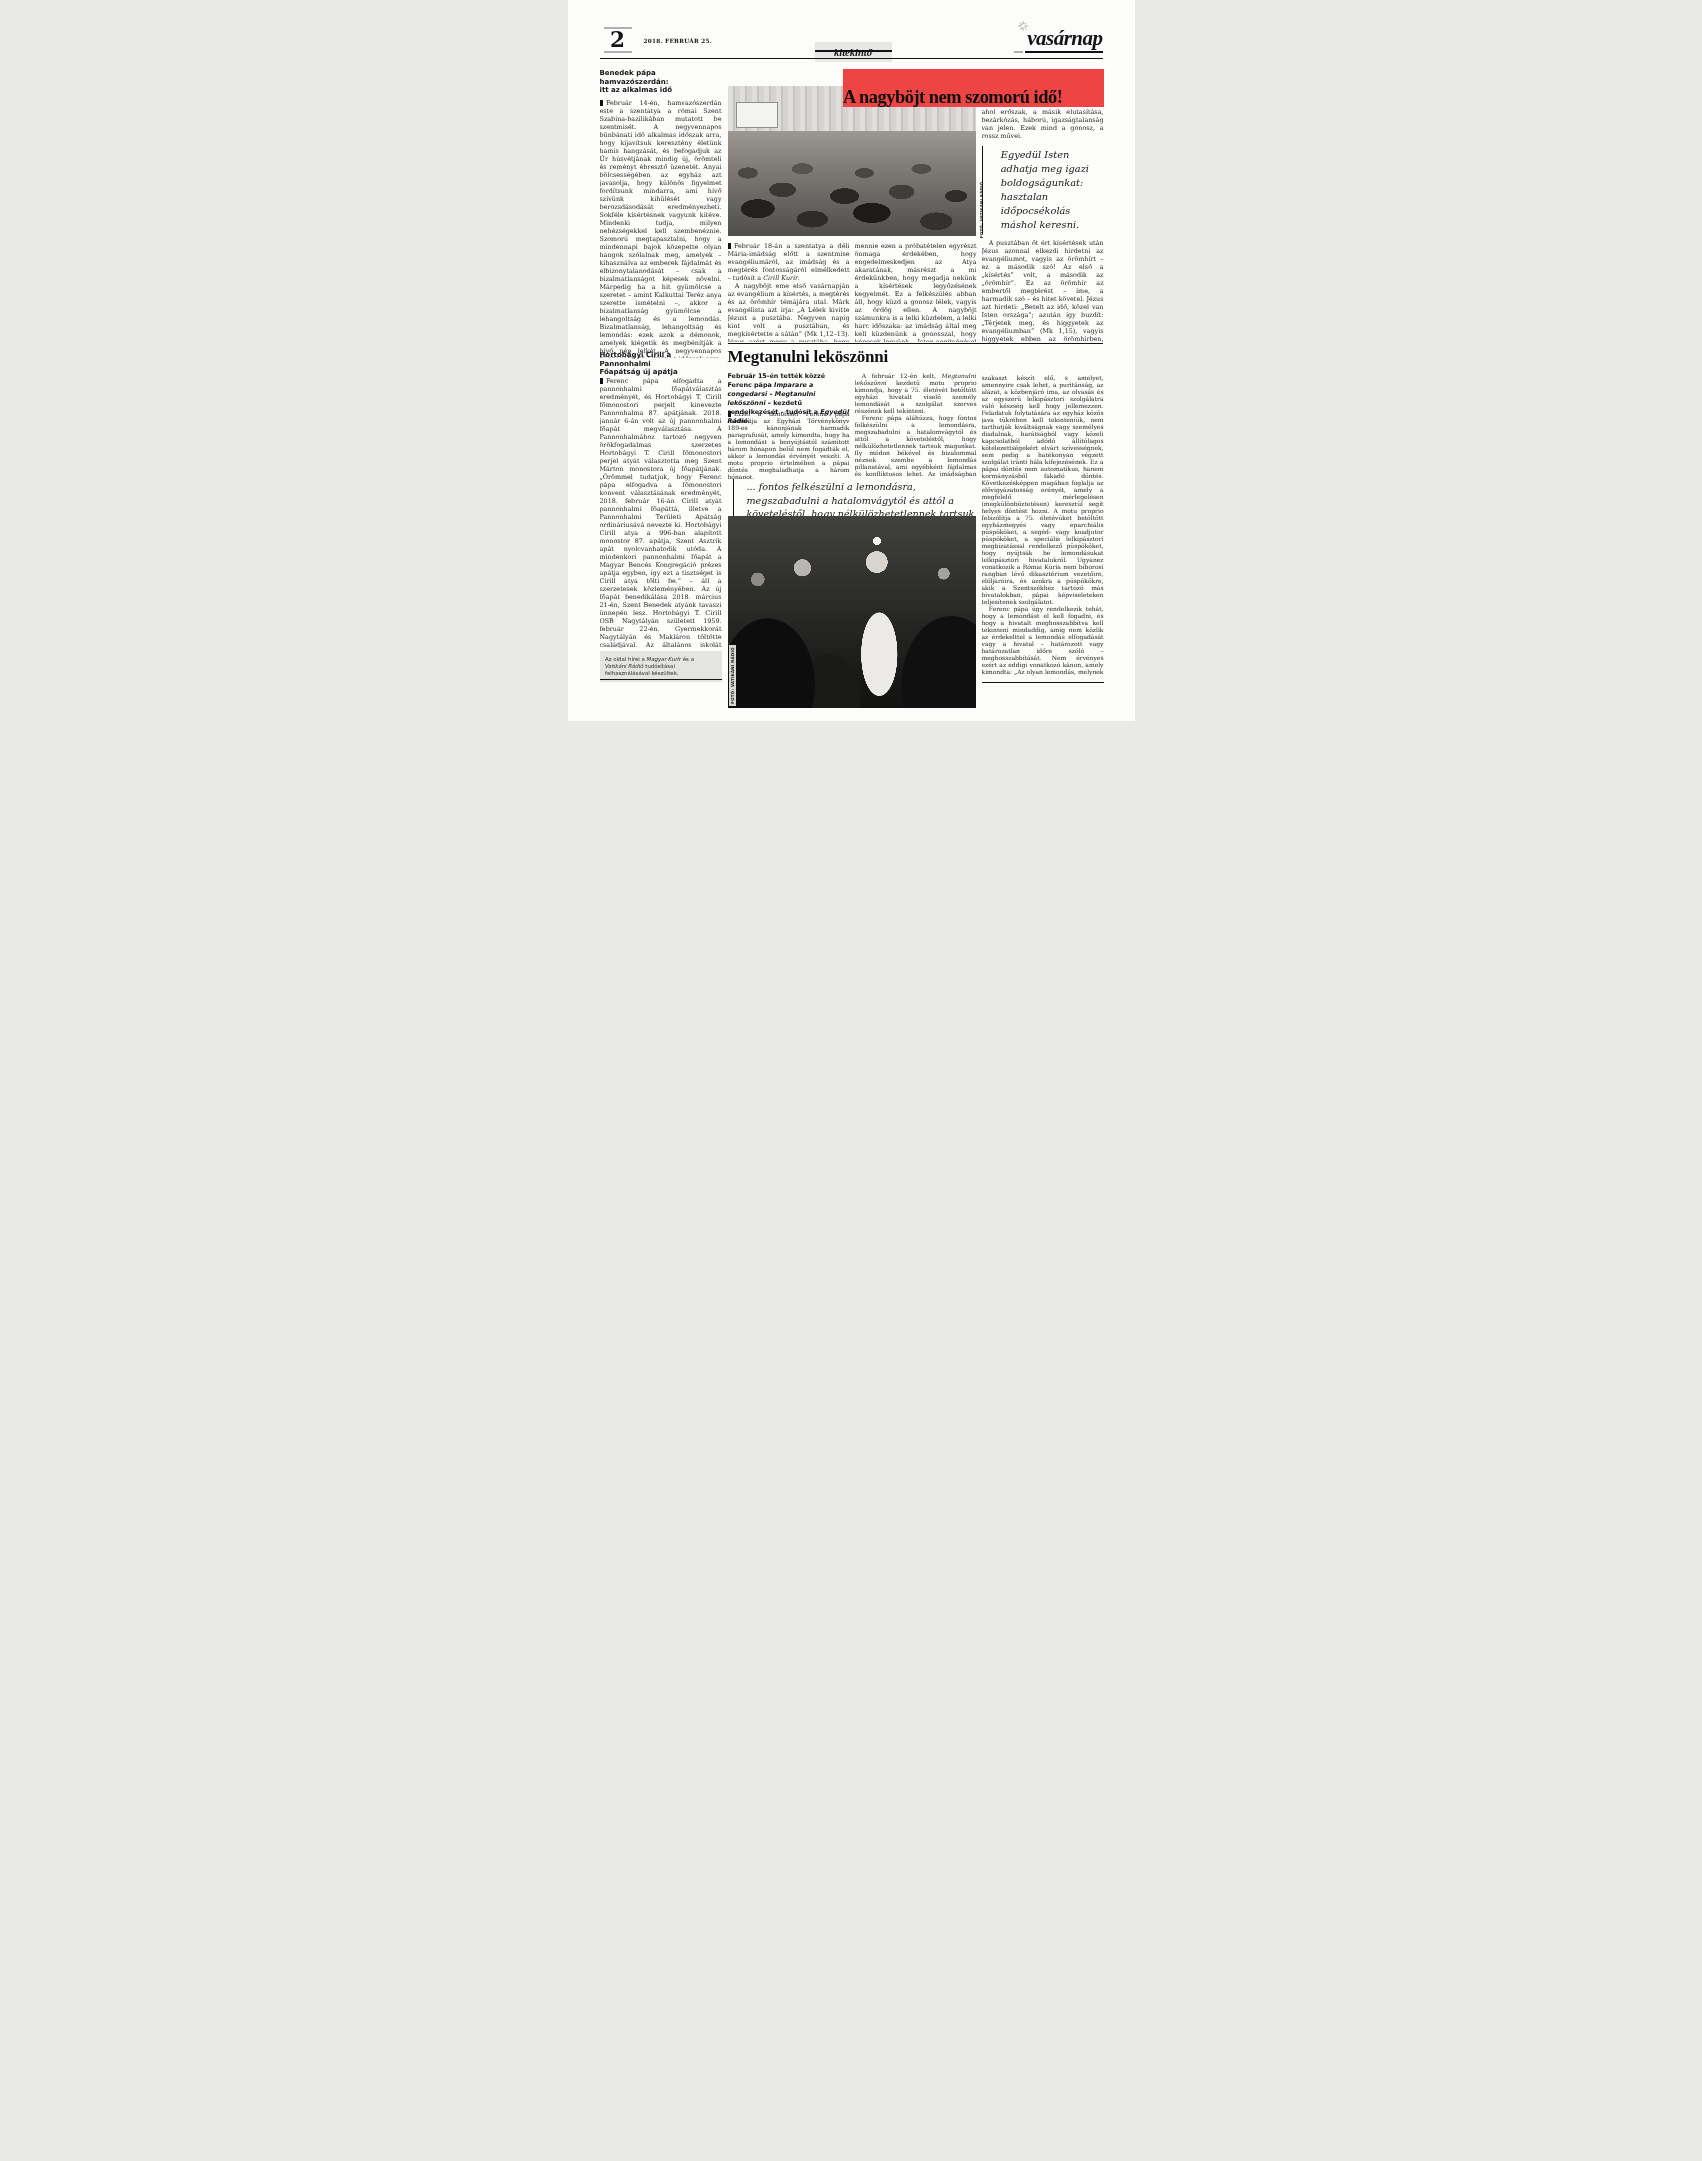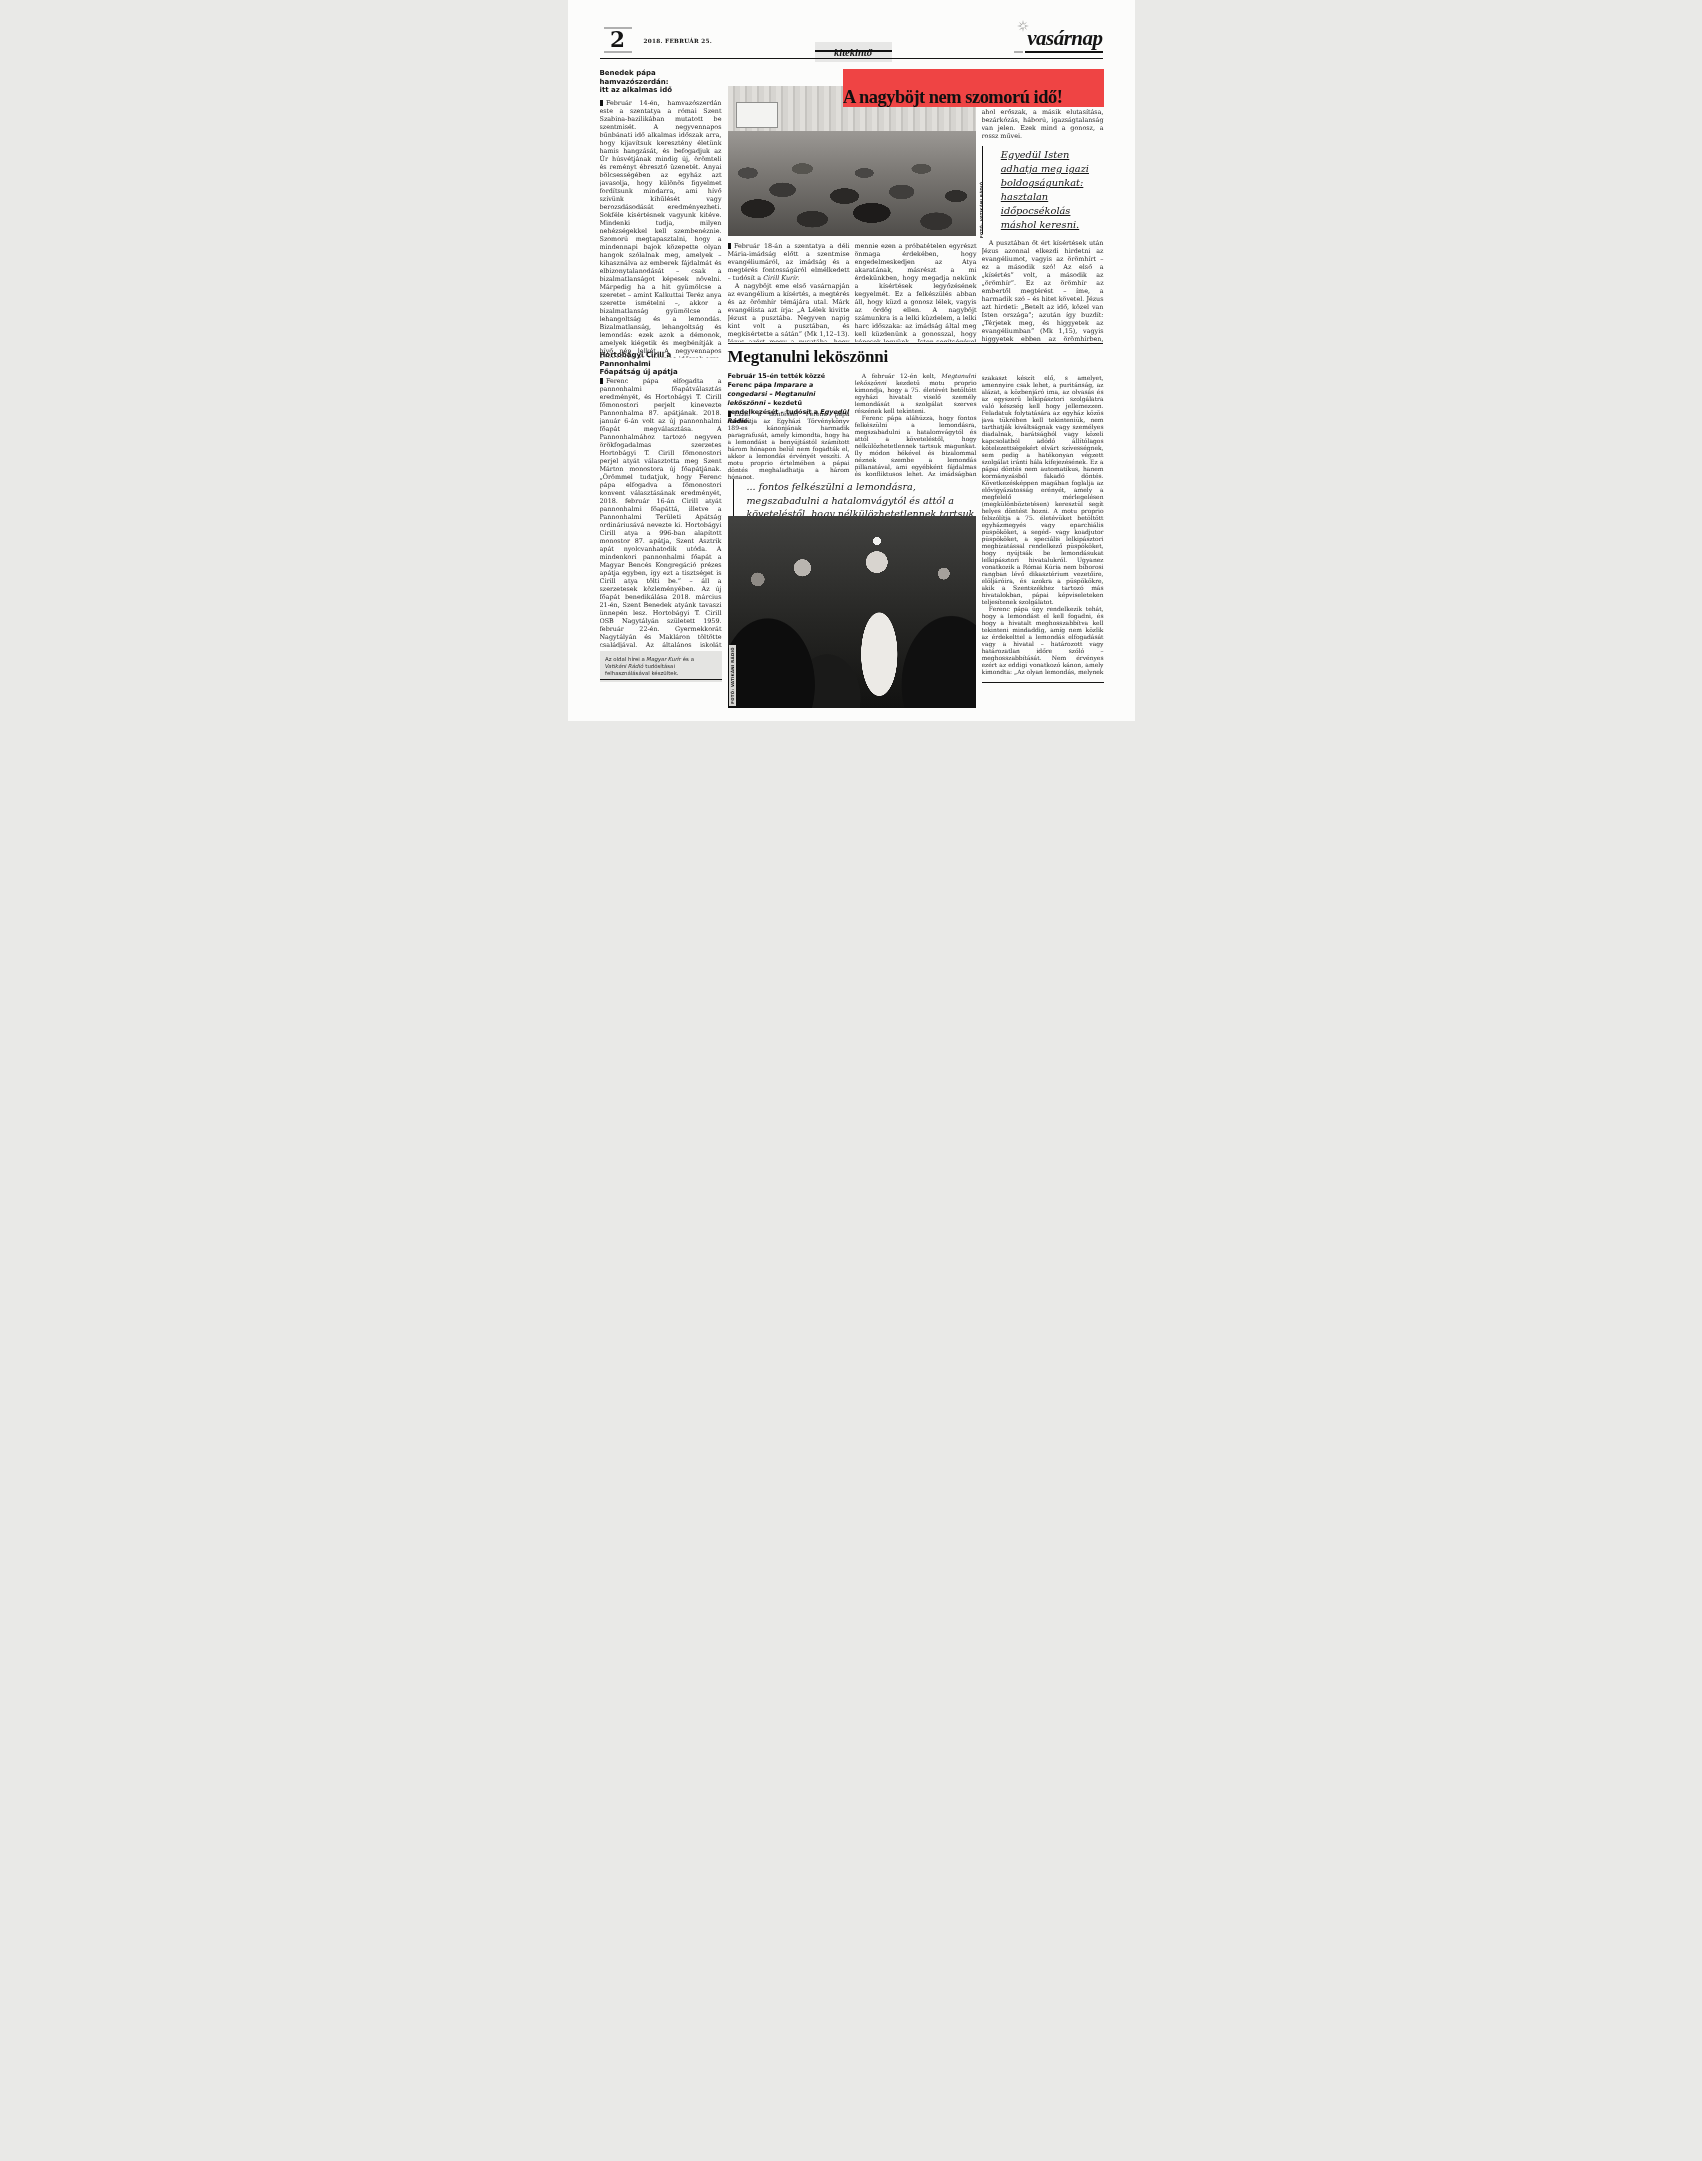--- a/index.html
+++ b/index.html
@@ -43,21 +43,21 @@
   .rule{position:absolute;background:#151515;}
 
   
   .headline-box{position:absolute;left:275px;top:69px;width:261px;height:38px;background:#ef4444;
         z-index:3;display:flex;align-items:flex-end;}
   .headline-box h1{margin:0;font:700 19px/21px "Liberation Serif",serif;letter-spacing:-0.5px;
         color:#101010;white-space:nowrap;}
   .h1-wrap{transform:scaleX(.97);transform-origin:left bottom;}
   .rightcol{position:absolute;left:414px;top:108px;width:122px;height:235px;overflow:hidden;}
   .pullquote{border-left:1.4px solid #111;padding:1.8px 0 1.8px 17.4px;margin:6.4px 0 5.5px 0.9px;
-        font:italic 9.8px/14px "DejaVu Serif",serif;color:#161616;text-decoration:underline;}
+        font:italic 9.8px/14px "DejaVu Serif",serif;color:#161616;}
   .midcol1{position:absolute;left:160px;top:242px;width:122px;height:100px;overflow:hidden;}
   .midcol2{position:absolute;left:287px;top:242px;width:122px;height:100px;overflow:hidden;}
 
   
   .resign-headline{position:absolute;left:160px;top:347px;font:700 17px/19px "Liberation Serif",serif;
         letter-spacing:-0.2px;color:#101010;}
   .lead{position:absolute;left:160px;top:372px;width:122px;
         font:700 6.4px/9px "DejaVu Sans",sans-serif;color:#141414;}
   .mcol1{position:absolute;left:160px;top:410px;width:122px;height:69px;overflow:hidden;}
   .mcol2{position:absolute;left:287px;top:372px;width:122px;height:106px;overflow:hidden;}

